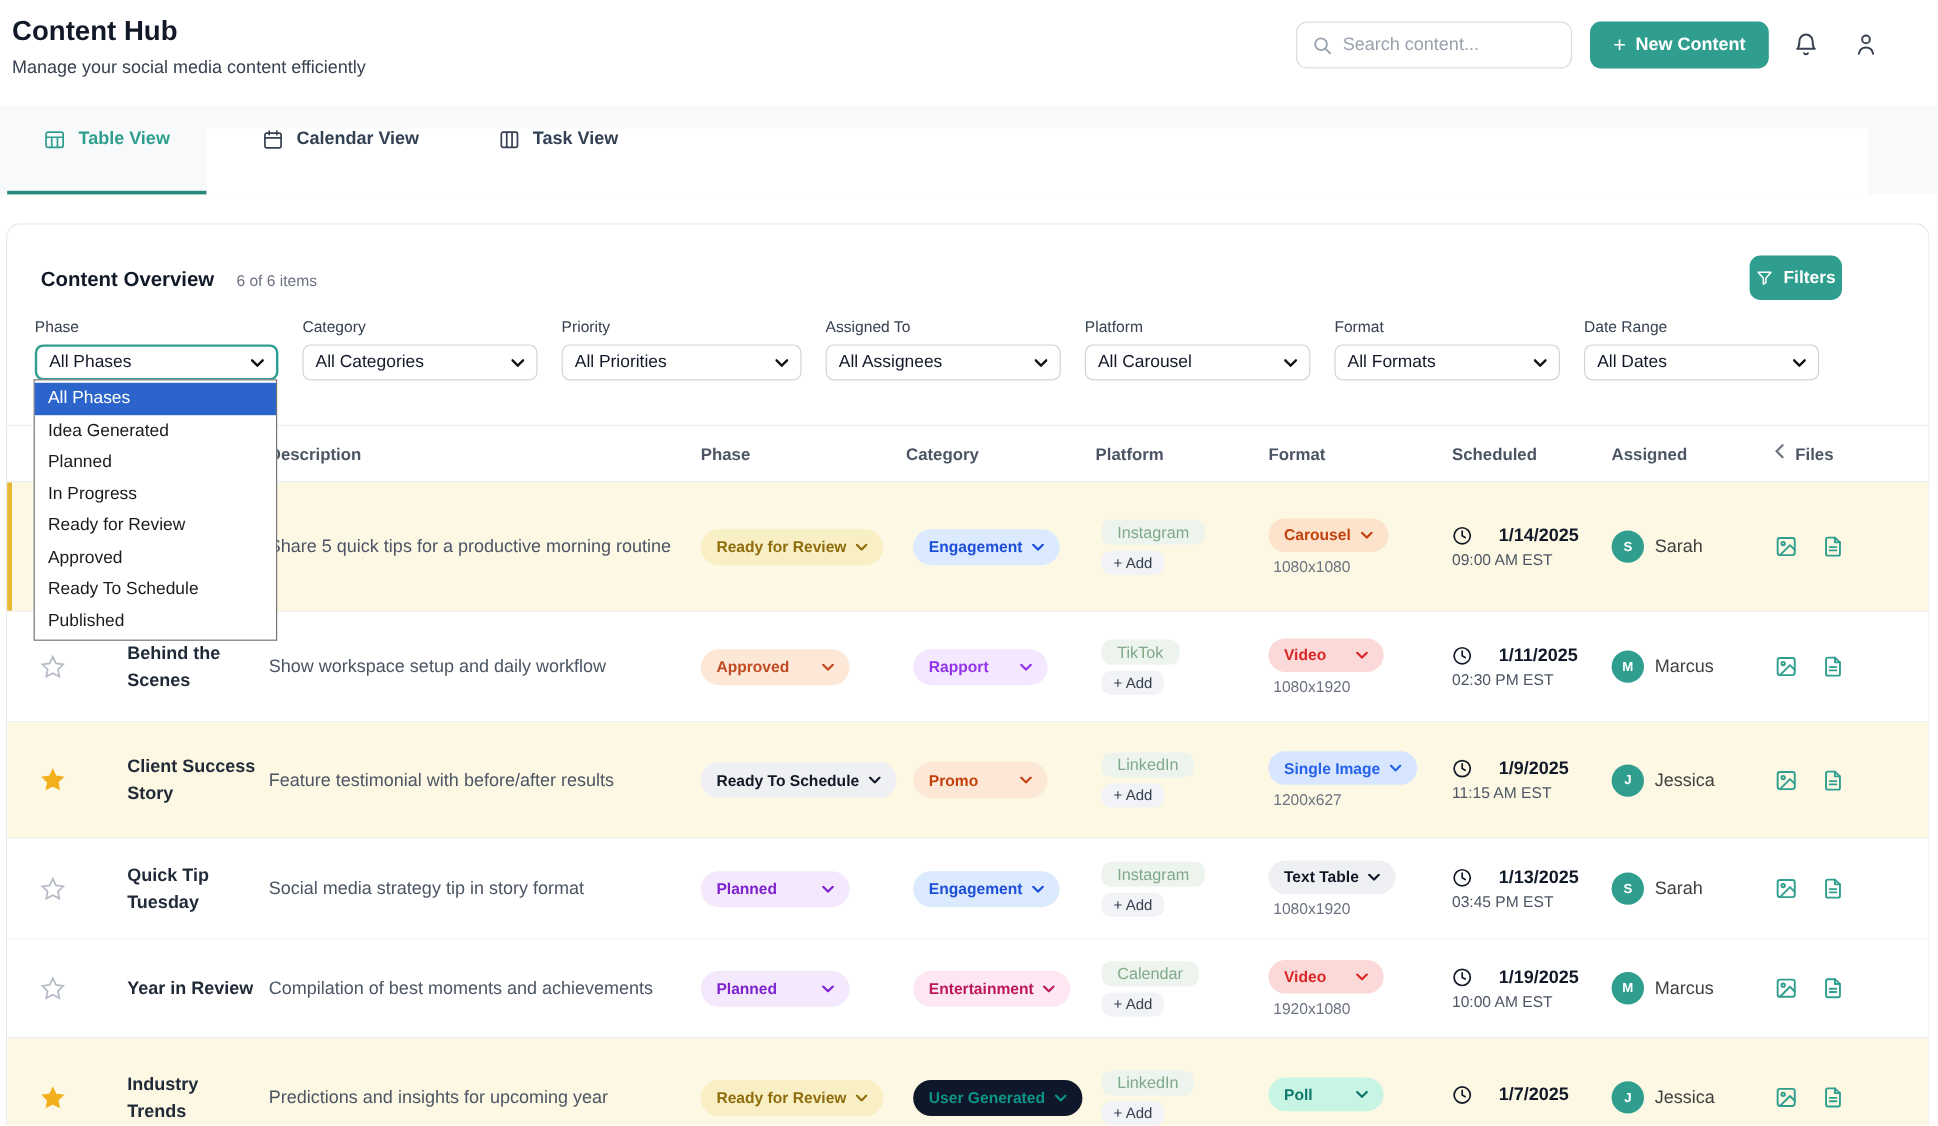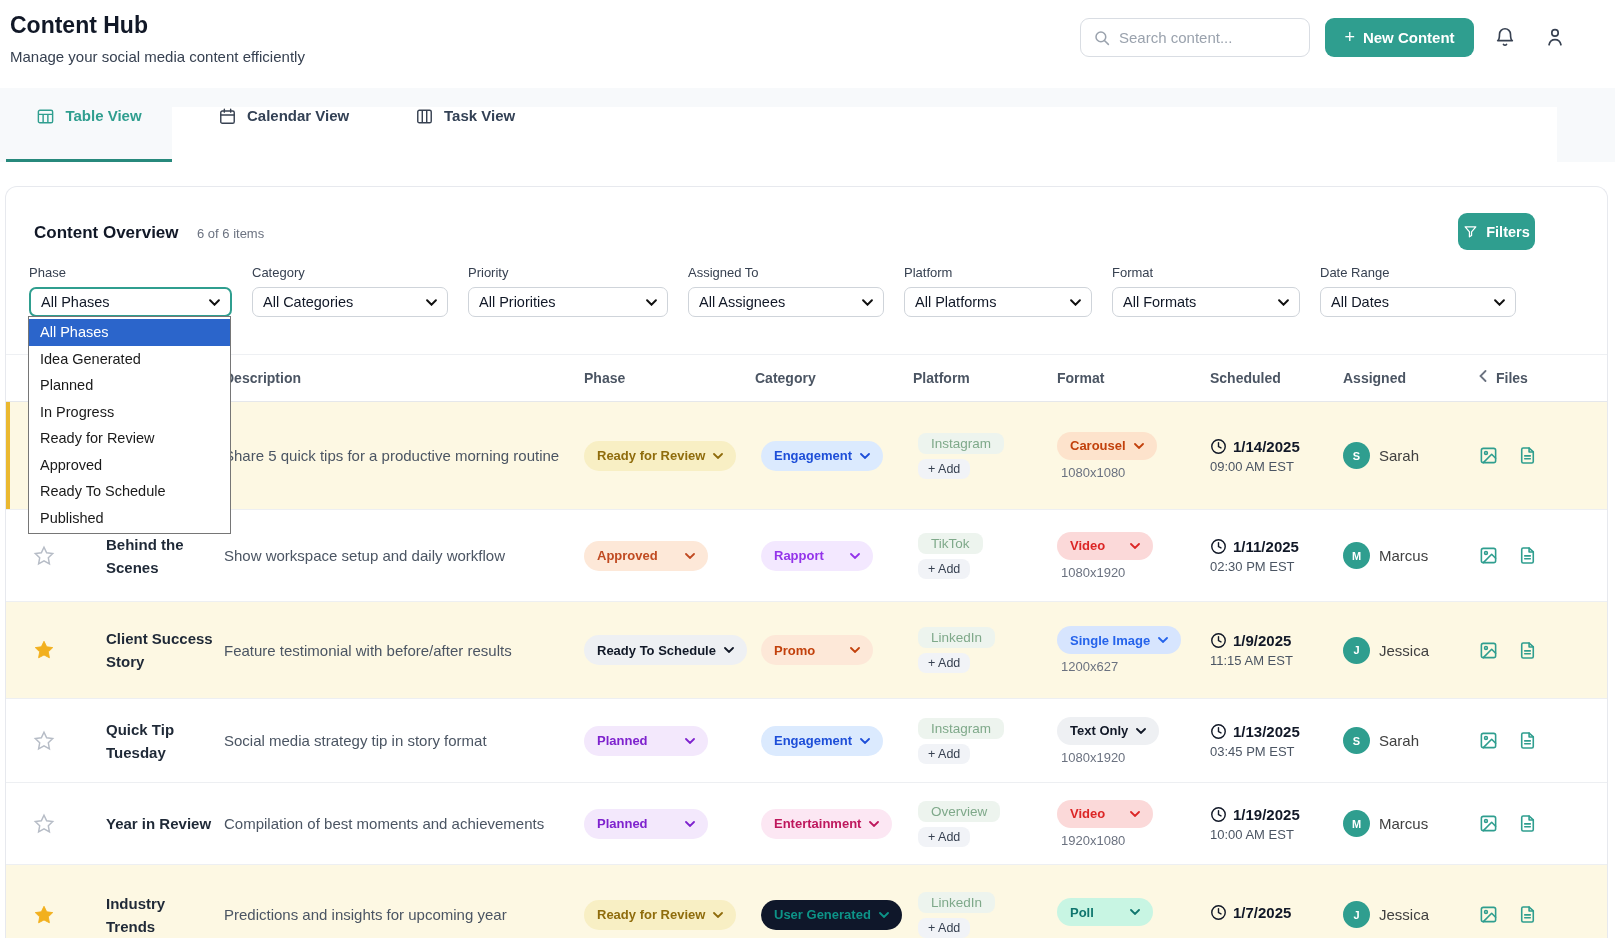--- a/index.html
+++ b/index.html
@@ -108,21 +108,21 @@
   .fc-poll { background:#c8f5e3; color:#0f766e; }
 
   .cell-platform { display:flex; flex-direction:column; align-items:flex-start; gap:5px; padding-left:9px; }
   .ptag { background:#edf4ee; color:#7fa98a; font-size:13.5px; padding:3px 13px; border-radius:8px; }
   .addbtn { background:#f1f3f7; color:#374151; font-size:12.5px; padding:3px 10px; border-radius:8px; cursor:pointer; }
 
   .cell-format { display:flex; flex-direction:column; align-items:flex-start; padding-left:0; }
   .dims { font-size:13px; color:#6b7280; margin:5px 0 0 12px; }
 
   .cell-sched { padding-left:6px; }
-  .sched-top { display:flex; align-items:flex-end; gap:6px; }
+  .sched-top { display:flex; align-items:flex-end; gap:22px; }
   .sdate { font-size:15px; font-weight:600; color:#111827; }
   .stime { font-size:13px; color:#4b5563; margin-top:4px; }
 
   .cell-assign { display:flex; align-items:center; gap:9px; padding-left:4px; }
   .avatar { width:27px; height:27px; border-radius:50%; background:#2f9e8f; color:#fff;
     font-size:11px; font-weight:700; display:flex; align-items:center; justify-content:center; }
   .aname { font-size:15px; color:#404040; }
 
   .cell-files { display:flex; gap:20px; padding-left:10px; }
   .fileicon { cursor:pointer; }
@@ -226,21 +226,21 @@
         <div class="select">
           <span>All Assignees</span>
           <svg width="11" height="7" viewBox="0 0 10 6">
               <path d="M1 1l4 4 4-4" fill="none" stroke="#111" stroke-width="1.8" stroke-linecap="round"></path>
             </svg>
         </div>
       </div>
       <div>
         <div class="f-label">Platform</div>
         <div class="select">
-          <span>All Platforms</span>
+          <span>All Carousel</span>
           <svg width="11" height="7" viewBox="0 0 10 6">
               <path d="M1 1l4 4 4-4" fill="none" stroke="#111" stroke-width="1.8" stroke-linecap="round"></path>
             </svg>
         </div>
       </div>
       <div>
         <div class="f-label">Format</div>
         <div class="select">
           <span>All Formats</span>
           <svg width="11" height="7" viewBox="0 0 10 6">
@@ -496,21 +496,21 @@
                 <path d="M1 1l4 4 4-4" fill="none" stroke="currentColor" stroke-width="1.8" stroke-linecap="round"></path>
               </svg>
       </div>
     </div>
     <div class="cell-platform">
       <span class="ptag">Instagram</span>
       <span class="addbtn">+ Add</span>
     </div>
     <div class="cell-format">
       <div class="pill fmt-pill fc-text">
-        <span>Text Only</span>
+        <span>Text Table</span>
         <svg width="10" height="6" viewBox="0 0 10 6">
                 <path d="M1 1l4 4 4-4" fill="none" stroke="currentColor" stroke-width="1.8" stroke-linecap="round"></path>
               </svg>
       </div>
       <div class="dims">1080x1920</div>
     </div>
     <div class="cell-sched">
       <div class="sched-top">
         <svg width="17" height="17" viewBox="0 0 24 24" fill="none" stroke="#111827" stroke-width="2" stroke-linecap="round">
                 <circle cx="12" cy="12" r="9.5"></circle>
@@ -556,21 +556,21 @@
     </div>
     <div>
       <div class="pill cat-pill cc-entertainment">
         <span>Entertainment</span>
         <svg width="10" height="6" viewBox="0 0 10 6">
                 <path d="M1 1l4 4 4-4" fill="none" stroke="currentColor" stroke-width="1.8" stroke-linecap="round"></path>
               </svg>
       </div>
     </div>
     <div class="cell-platform">
-      <span class="ptag">Overview</span>
+      <span class="ptag">Calendar</span>
       <span class="addbtn">+ Add</span>
     </div>
     <div class="cell-format">
       <div class="pill fmt-pill fc-video">
         <span>Video</span>
         <svg width="10" height="6" viewBox="0 0 10 6">
                 <path d="M1 1l4 4 4-4" fill="none" stroke="currentColor" stroke-width="1.8" stroke-linecap="round"></path>
               </svg>
       </div>
       <div class="dims">1920x1080</div>

